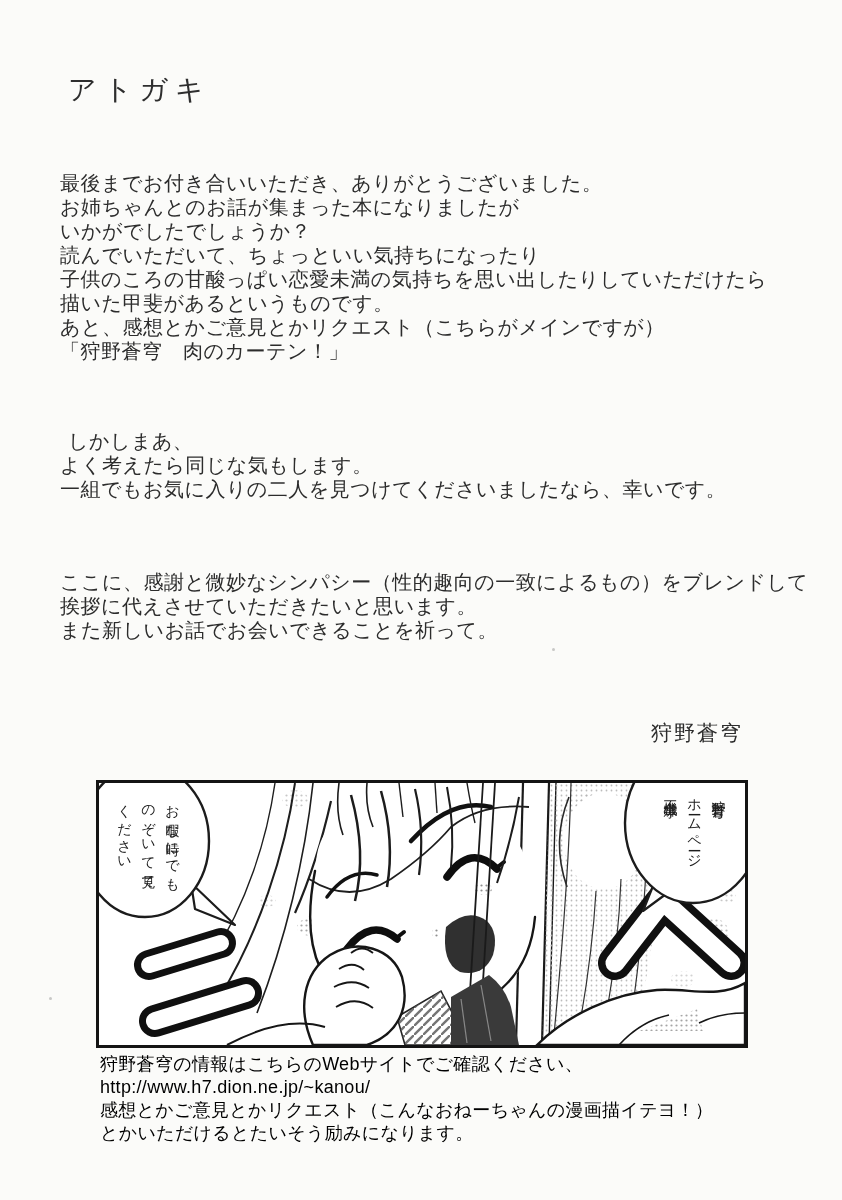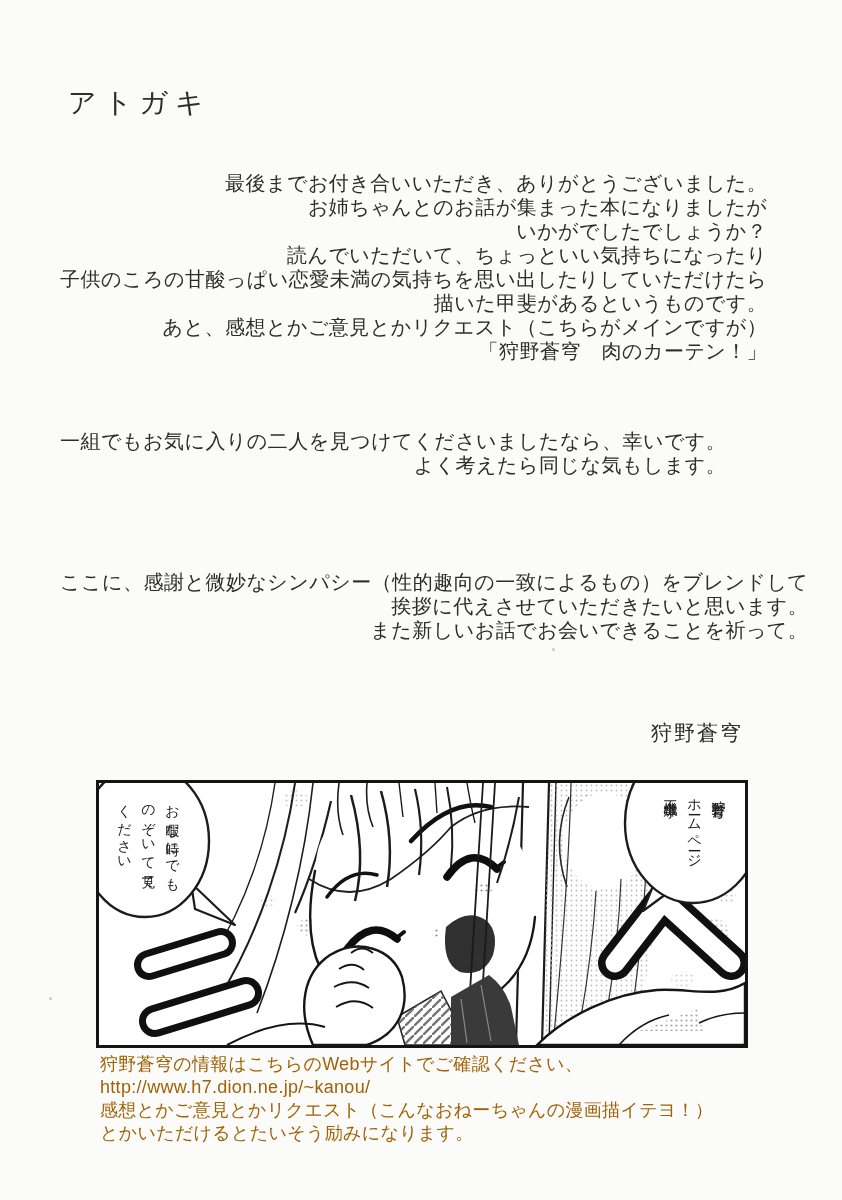--- a/index.html
+++ b/index.html
@@ -6,24 +6,24 @@
   .page{
     position:relative;
     width:842px;height:1200px;
     margin:0 auto;
     background:#fbfbf9;
     font-family:"Liberation Sans","DejaVu Sans",sans-serif;
     color:#2b2b2b;
     overflow:hidden;
   }
   .title{
-    position:absolute;left:68px;top:84px;margin:0;
+    position:absolute;left:68px;top:71px;margin:0;
     font-size:28px;font-weight:500;letter-spacing:7px;color:#2e2e2e;
   }
-  .para{position:absolute;left:60px;font-size:20px;line-height:24px;letter-spacing:.5px;color:#2c2c2c;text-align:right;}
+  .para{position:absolute;left:60px;font-size:20px;line-height:24px;letter-spacing:.5px;color:#2c2c2c;}
   .p1{top:171px;}
   .p2{top:429px;}
   .p3{top:546px;margin-top:24px;}
   .line{white-space:pre;height:24px;}
   .line.indent{padding-left:8px;}
   .author{
     position:absolute;left:651px;top:719px;
     font-size:21px;letter-spacing:2px;color:#2c2c2c;
   }
   .panel{
@@ -38,21 +38,21 @@
     position:absolute;
     writing-mode:vertical-rl;text-orientation:mixed;
     font-size:14px;line-height:24px;letter-spacing:1.5px;
     color:#1c1c1c;font-weight:500;z-index:5;
   }
   .vtext span{display:block;}
   .vtext.left{left:14px;top:12px;height:120px;}
   .vtext.right{left:560px;top:6px;height:102px;}
   .footer{
     position:absolute;left:100px;top:1053px;
-    font-size:18px;line-height:23px;letter-spacing:.3px;color:#a16207;
+    font-size:18px;line-height:23px;letter-spacing:.3px;color:#000000;
   }
   .footer .line{height:23px;}
   .speck{position:absolute;width:3px;height:3px;border-radius:50%;background:#8a8a8a;opacity:.45;}
   .s1{left:49px;top:997px;}
   .s2{left:552px;top:648px;}
 </style>
 </head>
 <body>
 
 <div class="page">
@@ -64,22 +64,23 @@
     <div class="line">お姉ちゃんとのお話が集まった本になりましたが</div>
     <div class="line">いかがでしたでしょうか？</div>
     <div class="line">読んでいただいて、ちょっといい気持ちになったり</div>
     <div class="line">子供のころの甘酸っぱい恋愛未満の気持ちを思い出したりしていただけたら</div>
     <div class="line">描いた甲斐があるというものです。</div>
     <div class="line">あと、感想とかご意見とかリクエスト（こちらがメインですが）</div>
     <div class="line">「狩野蒼穹　肉のカーテン！」</div>
   </div>
 
   <div class="para p2">
+    <div class="line indent">しかしまあ、</div>
+    <div class="line">よく考えたら同じな気もします。</div>
     <div class="line">一組でもお気に入りの二人を見つけてくださいましたなら、幸いです。</div>
-    <div class="line">よく考えたら同じな気もします。</div>
   </div>
 
   <div class="para p3">
     <div class="line">ここに、感謝と微妙なシンパシー（性的趣向の一致によるもの）をブレンドして</div>
     <div class="line">挨拶に代えさせていただきたいと思います。</div>
     <div class="line">また新しいお話でお会いできることを祈って。</div>
   </div>
 
   <div class="author">狩野蒼穹</div>
 

